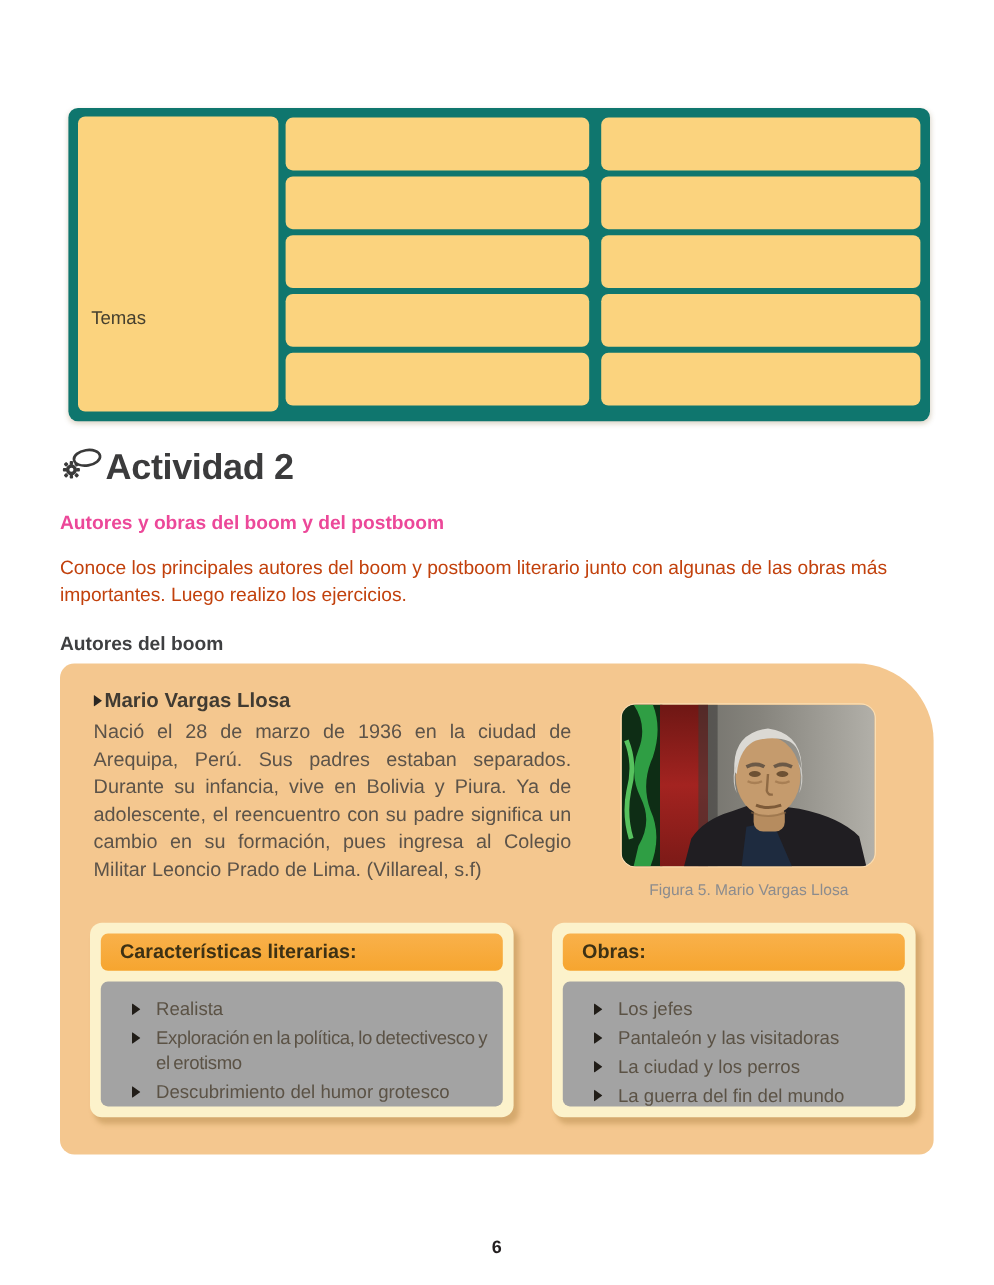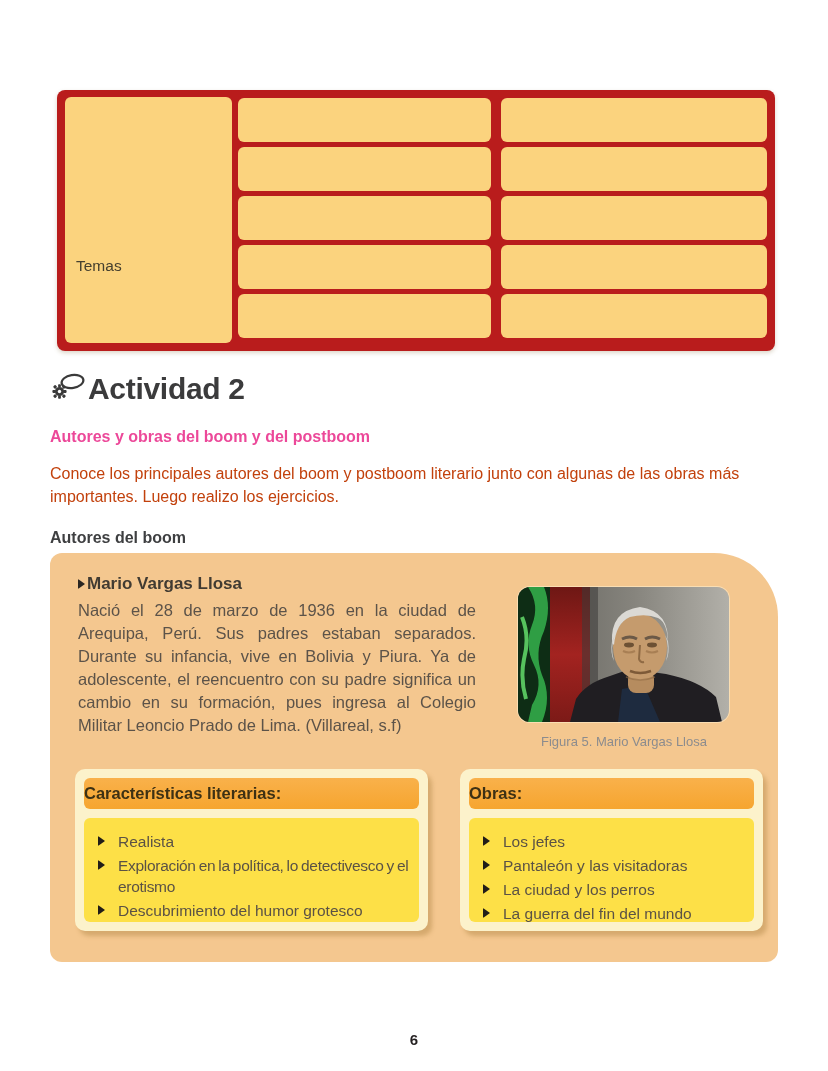--- a/index.html
+++ b/index.html
@@ -12,21 +12,21 @@
     background: #ffffff;
     overflow: hidden;
     margin: 0 auto;
   }
 
   
   .temas-table {
     position: absolute;
     left: 57px; top: 90px;
     width: 718px; height: 261px;
-    background: #b91c1c;
+    background: #0f766e;
     border-radius: 8px;
     box-shadow: 0 2px 4px rgba(120,90,40,0.25);
   }
   .temas-label-box {
     position: absolute;
     left: 8px; top: 7px;
     width: 167px; height: 246px;
     background: #fbd37e;
     border-radius: 6px;
   }
@@ -148,32 +148,32 @@
     background: #fcf2cb;
     border-radius: 10px;
     padding: 9px;
     box-shadow: 4px 5px 4px rgba(168,124,60,0.40);
   }
   .subcard-left  { left: 25px;  width: 353px; }
   .subcard-right { left: 410px; width: 303px; }
   .subcard-header {
     height: 31px;
     line-height: 31px;
-    padding: 0 0;
+    padding: 0 16px;
     border-radius: 6px;
     background: linear-gradient(180deg, #f9b14b 0%, #f6a52f 100%);
     font-size: 16.5px;
     font-weight: bold;
     color: #3d3114;
   }
   .subcard-body {
     margin-top: 9px;
     border-radius: 6px;
-    background: #fde047;
-    padding: 13px 10px 12px 14px;
+    background: #a3a3a3;
+    padding: 13px 10px 12px 26px;
     height: 104px;
   }
   .bullet-item {
     display: flex;
     align-items: flex-start;
     gap: 13px;
     margin-bottom: 3px;
   }
   .bullet-item .tri-bullet { margin-top: 5px; border-left-color: #211d18; }
   .bullet-item span {

